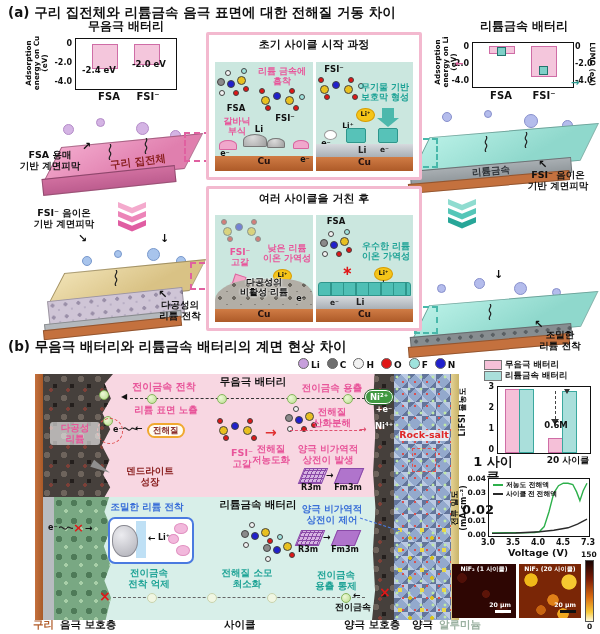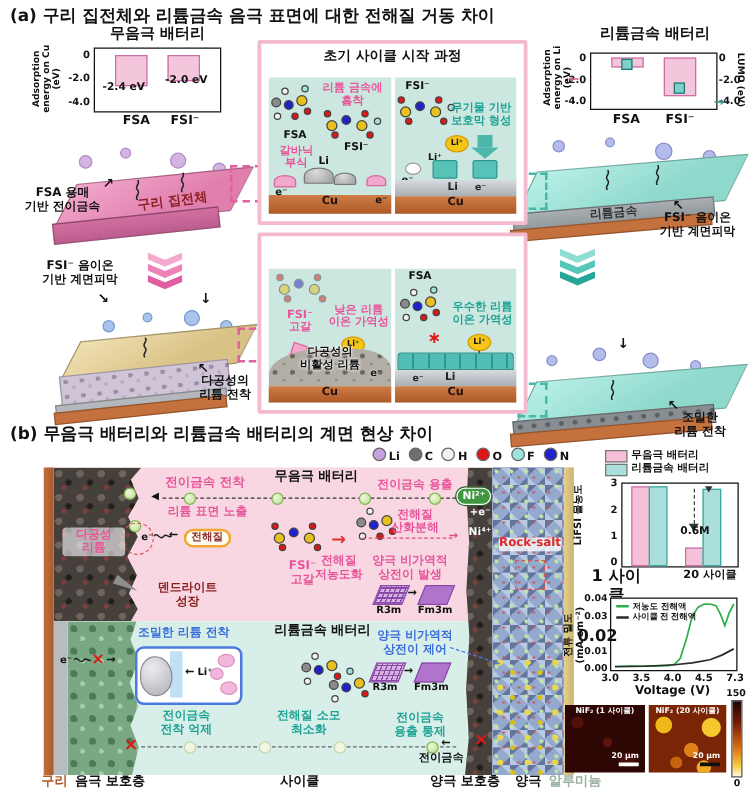--- a/index.html
+++ b/index.html
@@ -122,21 +122,21 @@
     <svg class="abs" style="left:58px;top:26px;" width="8" height="16" viewBox="0 0 8 16">
         <path d="M4 0 C7 3 1 5 4 8 C7 11 1 13 4 16" stroke="#222" fill="none" stroke-width="1.2"></path>
       </svg>
     <svg class="abs" style="left:94px;top:20px;" width="8" height="16" viewBox="0 0 8 16">
         <path d="M4 0 C7 3 1 5 4 8 C7 11 1 13 4 16" stroke="#222" fill="none" stroke-width="1.2"></path>
       </svg>
     <div class="abs lbl dred" style="left:40px;top:38px;width:100px;font-size:10.5px;transform:rotate(-7deg);">구리 집전체</div>
     <div class="abs" style="left:136px;top:14px;width:22px;height:26px;border:2px dashed #e060a0;"></div>
   </div>
   <div class="abs lbl" style="left:6px;top:150px;width:88px;font-size:9.5px;">FSA 용매
-기반 전이금속</div>
+기반 계면피막</div>
   <span class="arrowglyph" style="left:82px;top:140px;font-size:11px;">↗</span>
 
   <div class="abs" style="left:118px;top:206px;">
     <div class="chev" style="background:#f4aacd;"></div>
     <div class="chev" style="background:#ec84b8;"></div>
     <div class="chev" style="background:#e05da2;"></div>
   </div>
 
   <div class="abs lbl" style="left:18px;top:208px;width:92px;font-size:9.5px;">FSI⁻ 음이온
 기반 계면피막</div>
@@ -268,20 +268,21 @@
       <div class="abs lbl" style="left:2px;top:78px;width:16px;font-size:8px;">e⁻</div>
       <div class="grayband" style="bottom:14px;height:13px;">
         <span class="abs" style="left:42px;top:1px;">Li</span>
         <span class="abs" style="left:64px;top:1px;font-size:7.5px;">e⁻</span>
       </div>
       <div class="cuband" style="height:14px;"><span>Cu</span></div>
     </div>
   </div>
 
   <div class="bigbox" style="left:206px;top:186px;width:210px;height:139px;">
+    <div class="lbl" style="margin-top:4px;font-size:11px;">여러 사이클을 거친 후</div>
     <div class="mint" style="left:6px;top:26px;width:98px;height:107px;">
       <div class="mol" style="left:6px;top:4px;width:48px;height:24px;opacity:.5;">
         <i class="at" style="left:2px;top:8px;width:9px;height:9px;background:#e8c020;"></i>
           <i class="at" style="left:14px;top:4px;background:#2020cc;"></i>
         <i class="at" style="left:26px;top:8px;width:9px;height:9px;background:#e8c020;"></i>
           <i class="at" style="left:0;top:0;width:6px;height:6px;background:#e01616;"></i>
         <i class="at" style="left:6px;top:17px;width:6px;height:6px;background:#e01616;"></i>
           <i class="at" style="left:30px;top:0;width:6px;height:6px;background:#e01616;"></i>
         <i class="at" style="left:34px;top:17px;width:6px;height:6px;background:#e01616;"></i>
       </div>

